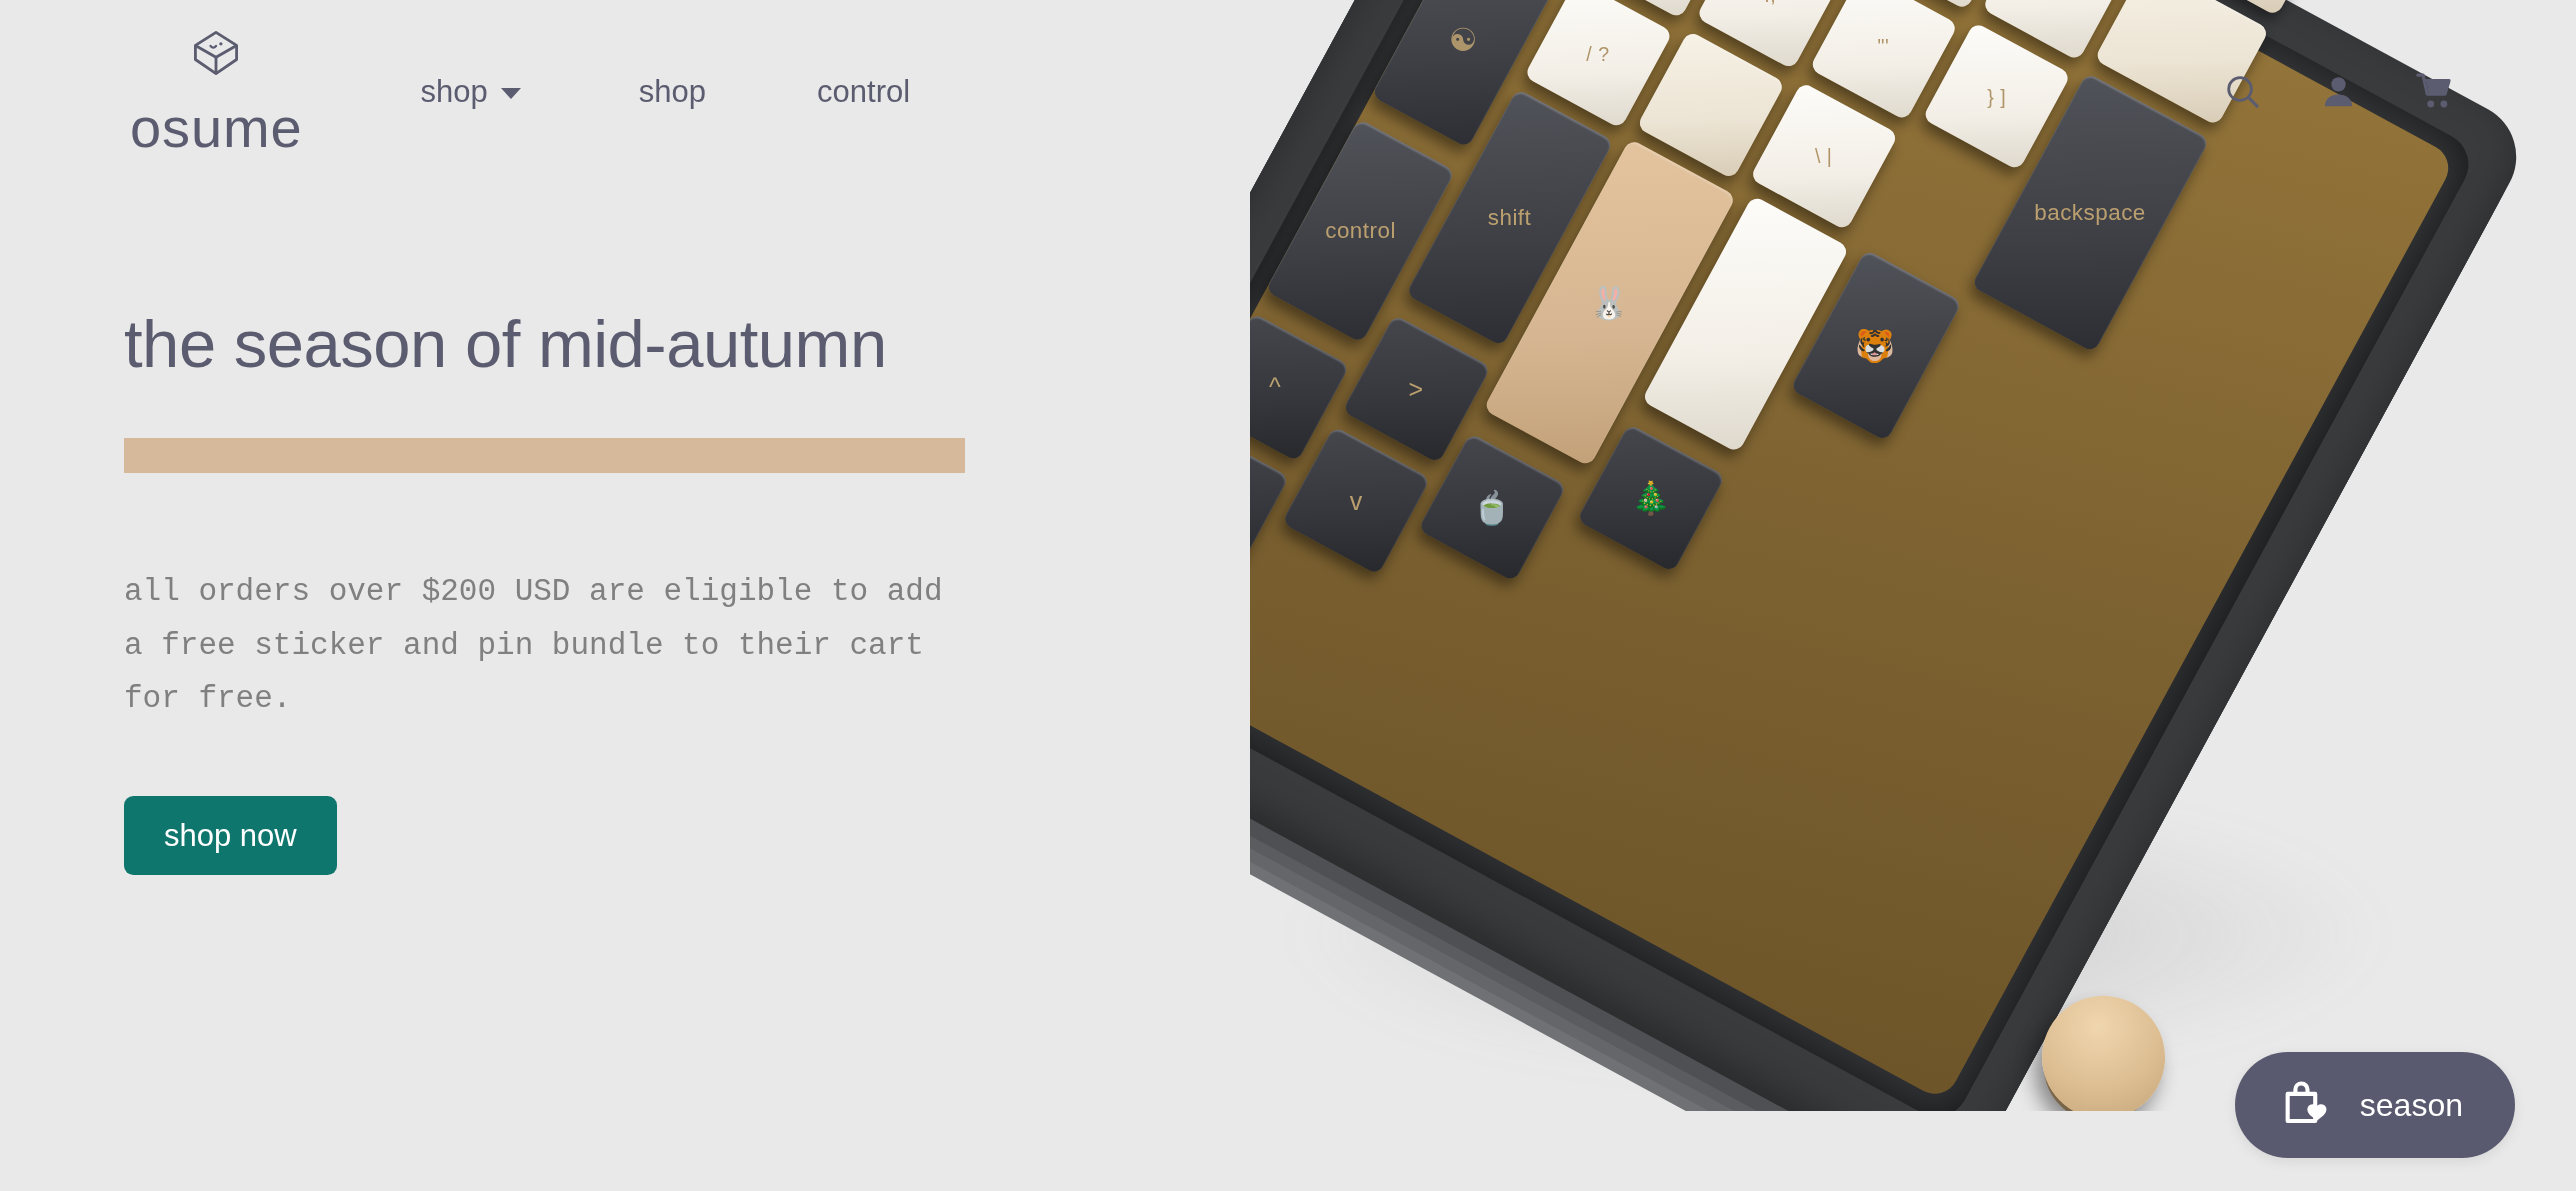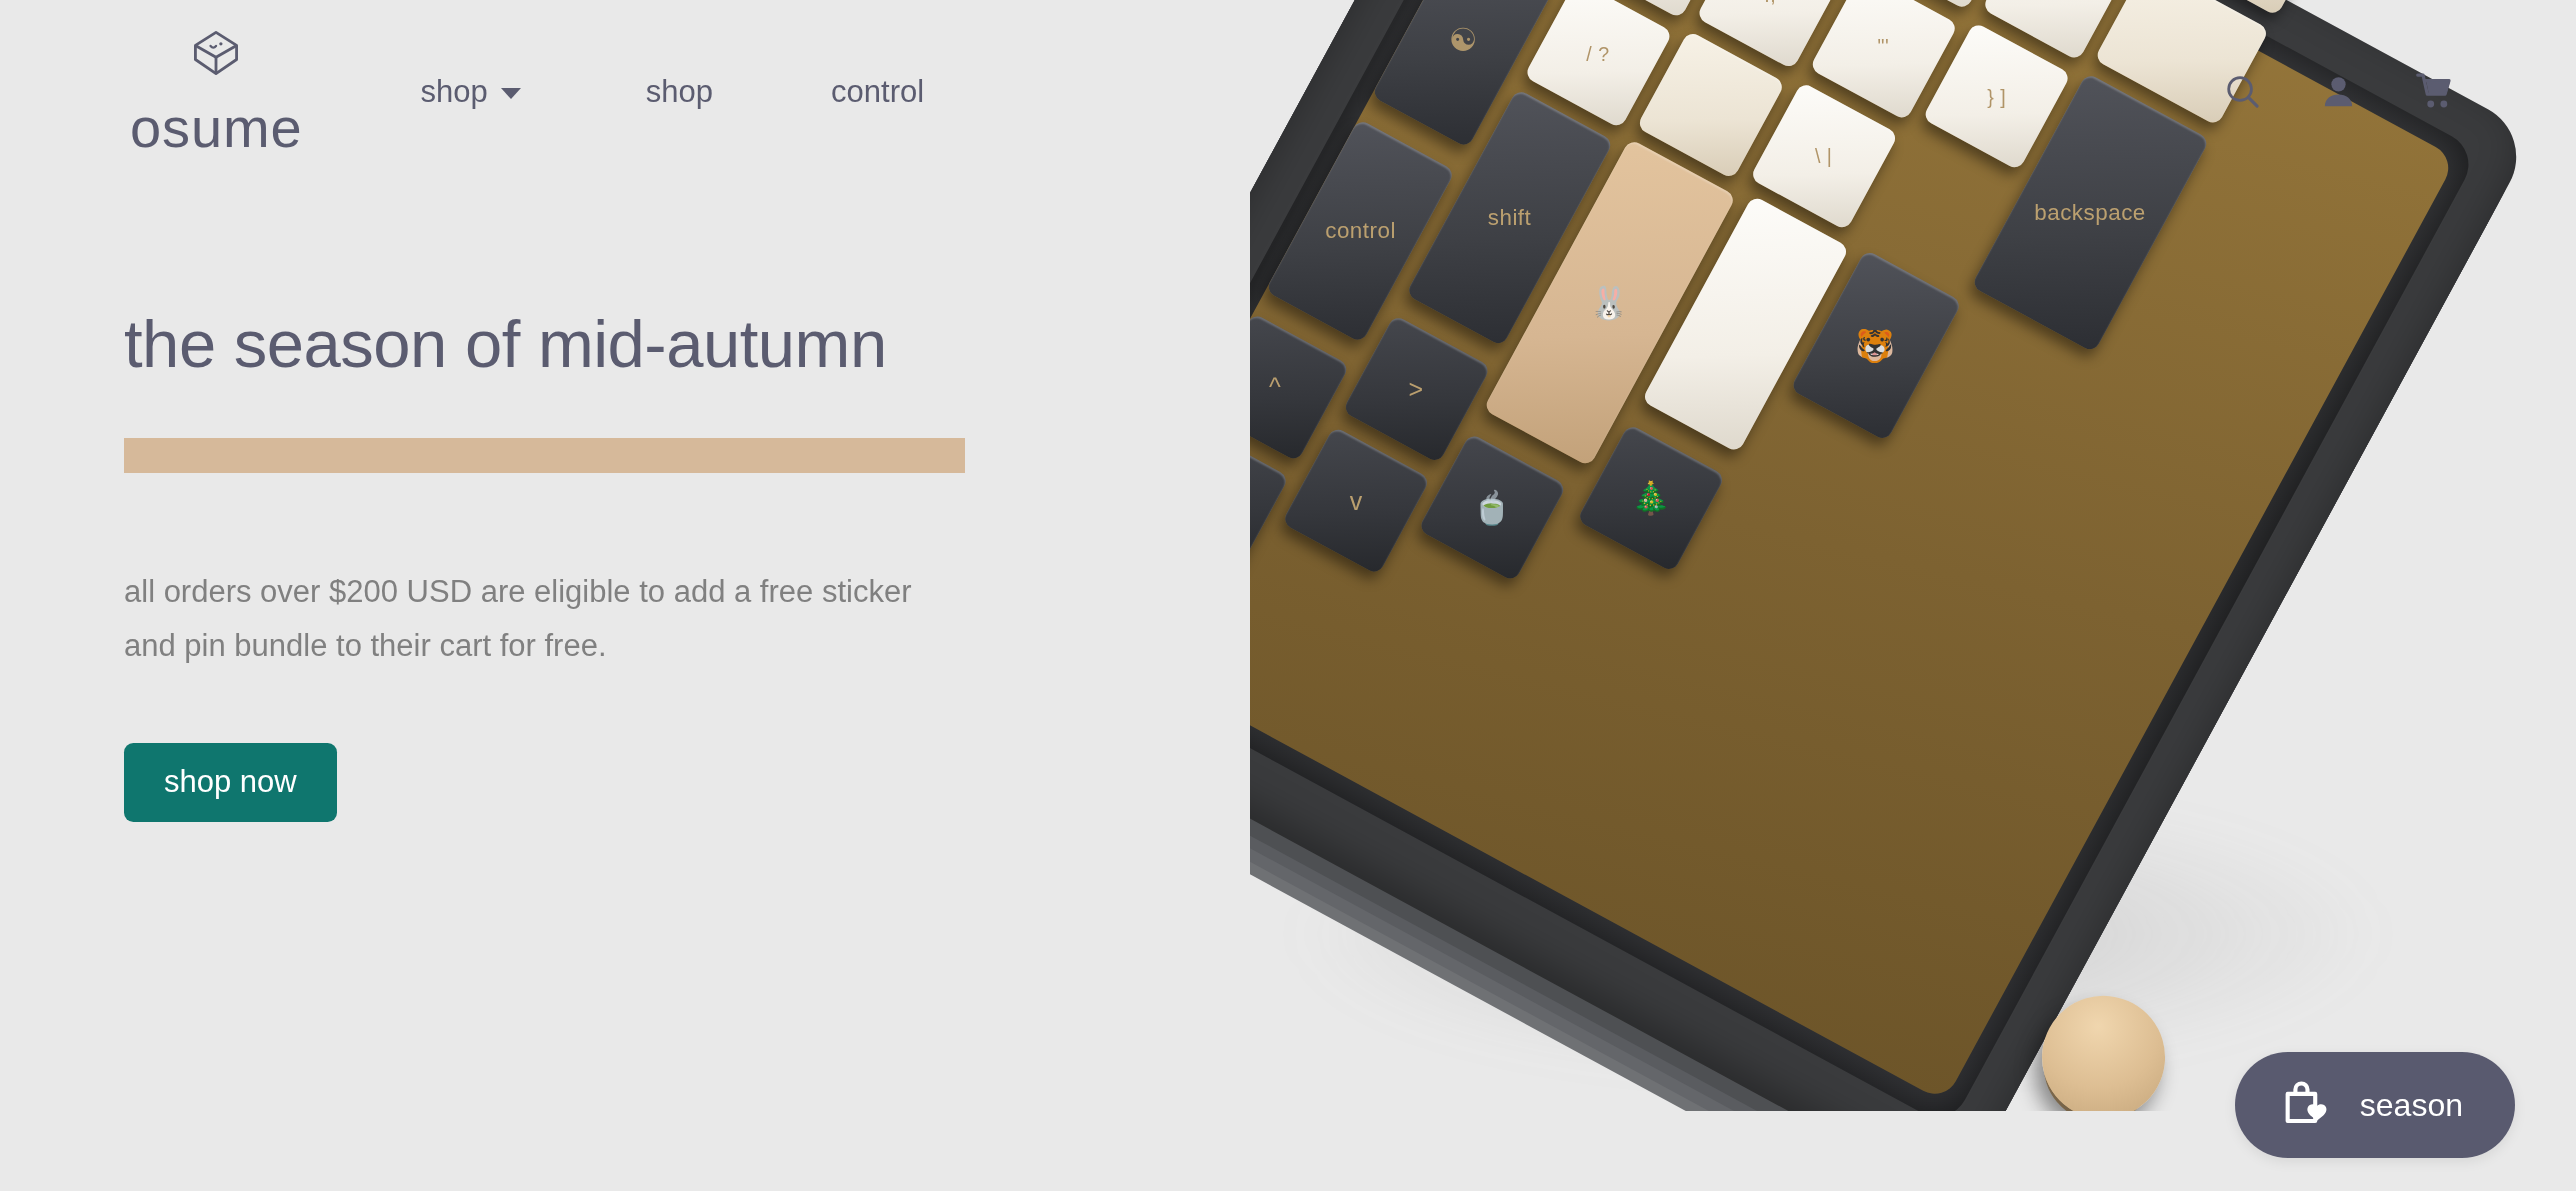--- a/index.html
+++ b/index.html
@@ -125,21 +125,21 @@
     cursor: pointer;
     flex-direction: column;
   }
   .brand-mark { width: 52px; height: 52px; display: block; }
   .brand-name {
     font-size: 56px; color: #5b5c70; letter-spacing: 0.9px;
     font-weight: 400; line-height: 1;
   }
   .nav {
     display: flex; align-items: center;
-    margin-left: 118px; gap: 15px;
+    margin-left: 118px; gap: 8px;
   }
   .nav-item {
     font-size: 31px; color: #5b5c70;
     padding: 13px 0; cursor: pointer;
     display: flex; align-items: center; gap: 13px;
   }
   .nav-gap1 { margin-right: 110px; }
   .nav-gap2 { margin-right: 103px; }
   .caret {
     width: 0; height: 0;
@@ -170,20 +170,21 @@
   .hero-rule {
     width: 841px; height: 35px;
     background: #d6b99a;
     margin-bottom: 92px;
   }
   .hero-body {
     font-size: 31px; color: #808080;
     line-height: 1.72; font-weight: 400;
     max-width: 831px;
     margin-bottom: 71px;
+    font-family: Liberation Mono, monospace;
   }
   .shop-now {
     display: inline-flex; align-items: center; justify-content: center;
     background: #0f766e;
     color: #ffffff;
     font-size: 31px;
     border: none;
     border-radius: 9.3px;
     padding: 21.5px 40px;
     cursor: pointer;

